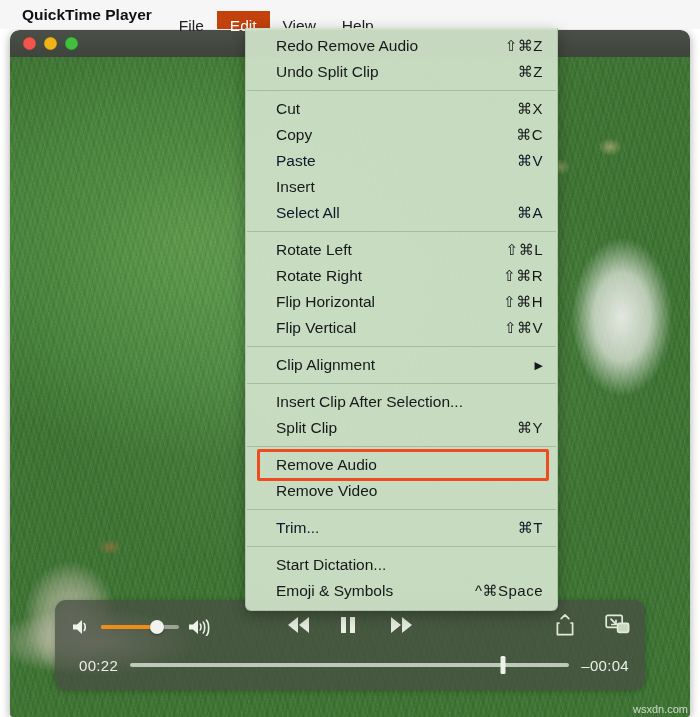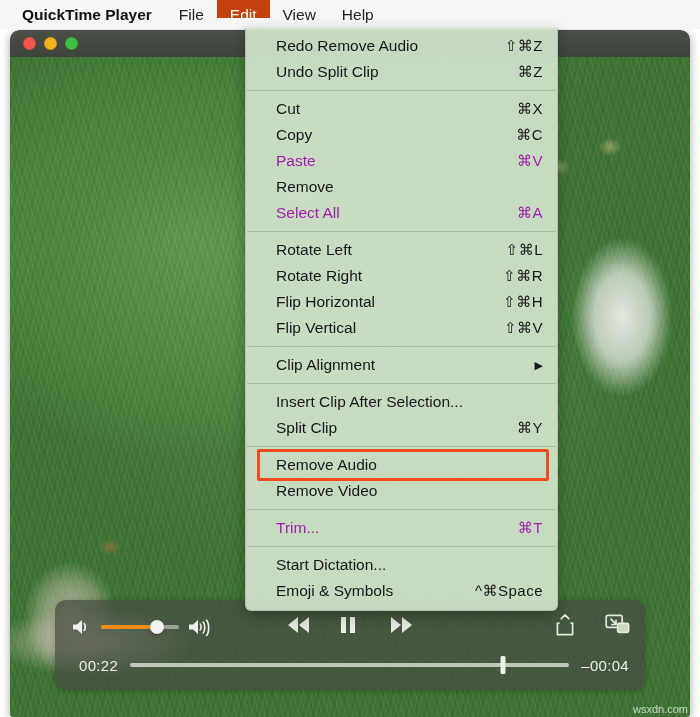--- a/index.html
+++ b/index.html
@@ -13,21 +13,21 @@
     position: relative;
   }
 
   
   #menubar {
     position: absolute;
     left: 0; top: 0;
     width: 700px; height: 29px;
     background: #f6f6f6;
     display: flex;
-    align-items: flex-start;
+    align-items: flex-end;
     z-index: 40;
   }
   .mb-app {
     font-size: 15.5px;
     font-weight: bold;
     color: #111;
     padding: 0 14px 0 22px;
     line-height: 29px;
     white-space: nowrap;
   }
@@ -196,21 +196,21 @@
     color: #16181a;
     white-space: nowrap;
   }
   .mi .lbl { flex: 1; }
   .mi .key {
     font-size: 15px;
     color: #16181a;
     letter-spacing: .5px;
     margin-left: 18px;
   }
-  .mi.disabled .lbl, .mi.disabled .key { color: #a21caf; }
+  .mi.disabled .lbl, .mi.disabled .key { color: #0f172a; }
   .mi .arrow {
     font-size: 11px;
     color: #16181a;
     margin-left: 18px;
   }
   .sep {
     height: 1px;
     background: rgba(140,160,135,.55);
     margin: 5px 1px;
   }
@@ -345,21 +345,21 @@
     </div>
     <div class="mi">
       <span class="lbl">Copy</span>
       <span class="key">⌘C</span>
     </div>
     <div class="mi disabled">
       <span class="lbl">Paste</span>
       <span class="key">⌘V</span>
     </div>
     <div class="mi">
-      <span class="lbl">Remove</span>
+      <span class="lbl">Insert</span>
     </div>
     <div class="mi disabled">
       <span class="lbl">Select All</span>
       <span class="key">⌘A</span>
     </div>
     <div class="sep"></div>
     <div class="mi">
       <span class="lbl">Rotate Left</span>
       <span class="key">⇧⌘L</span>
     </div>

